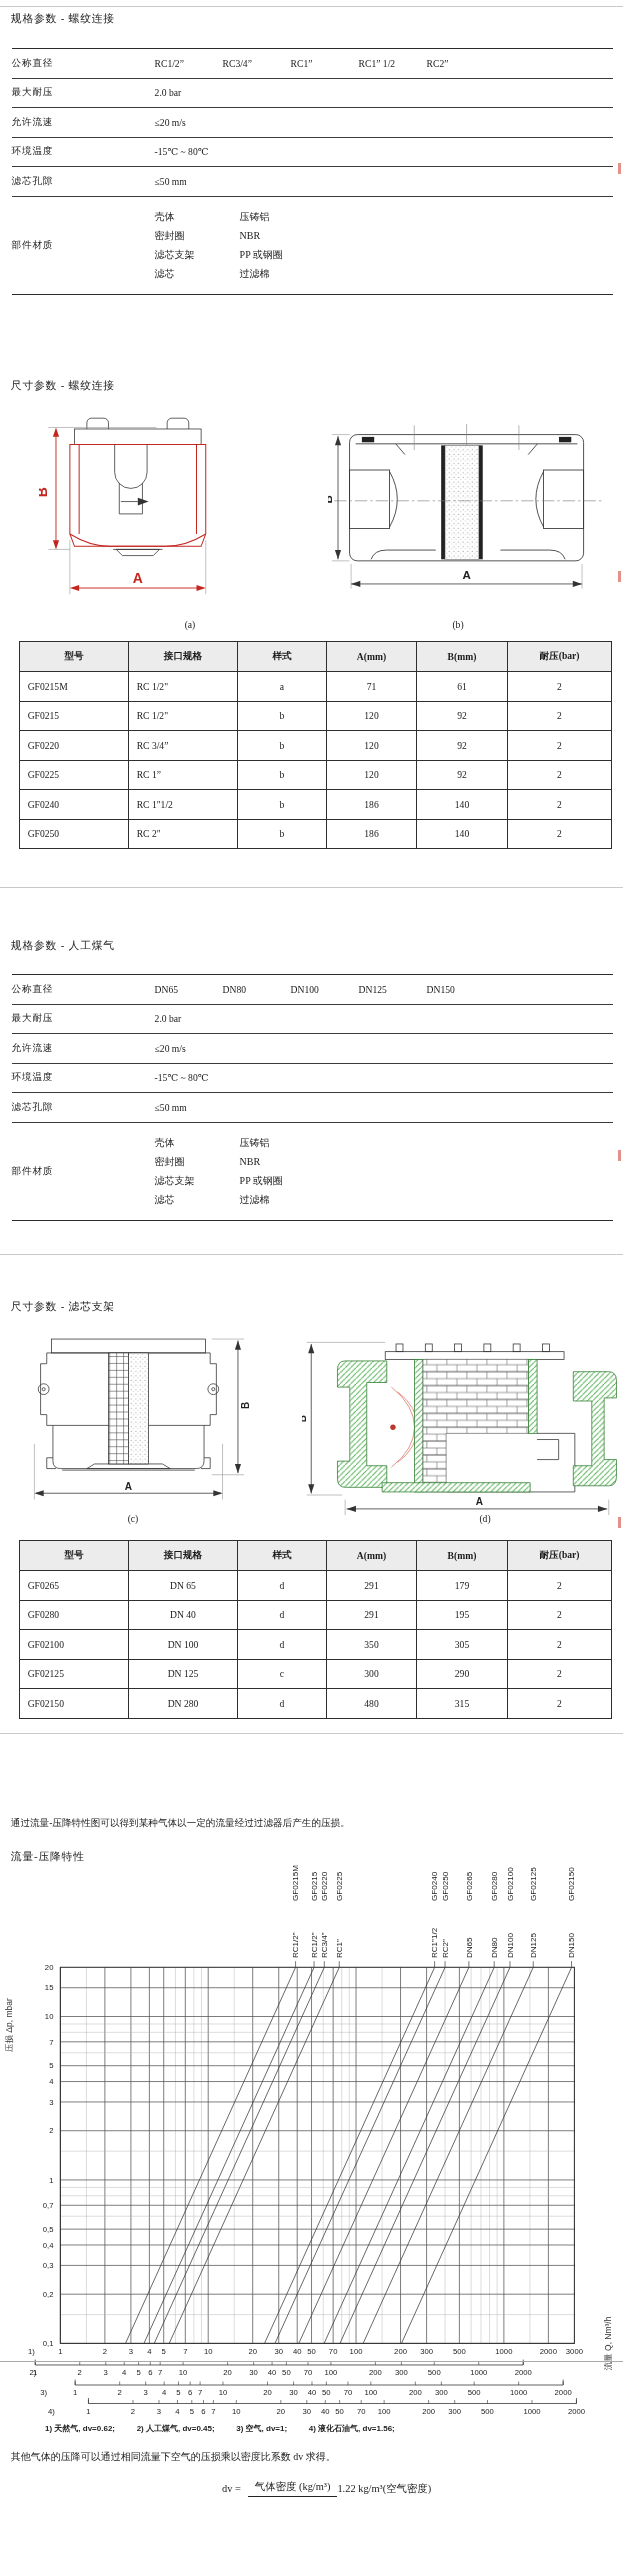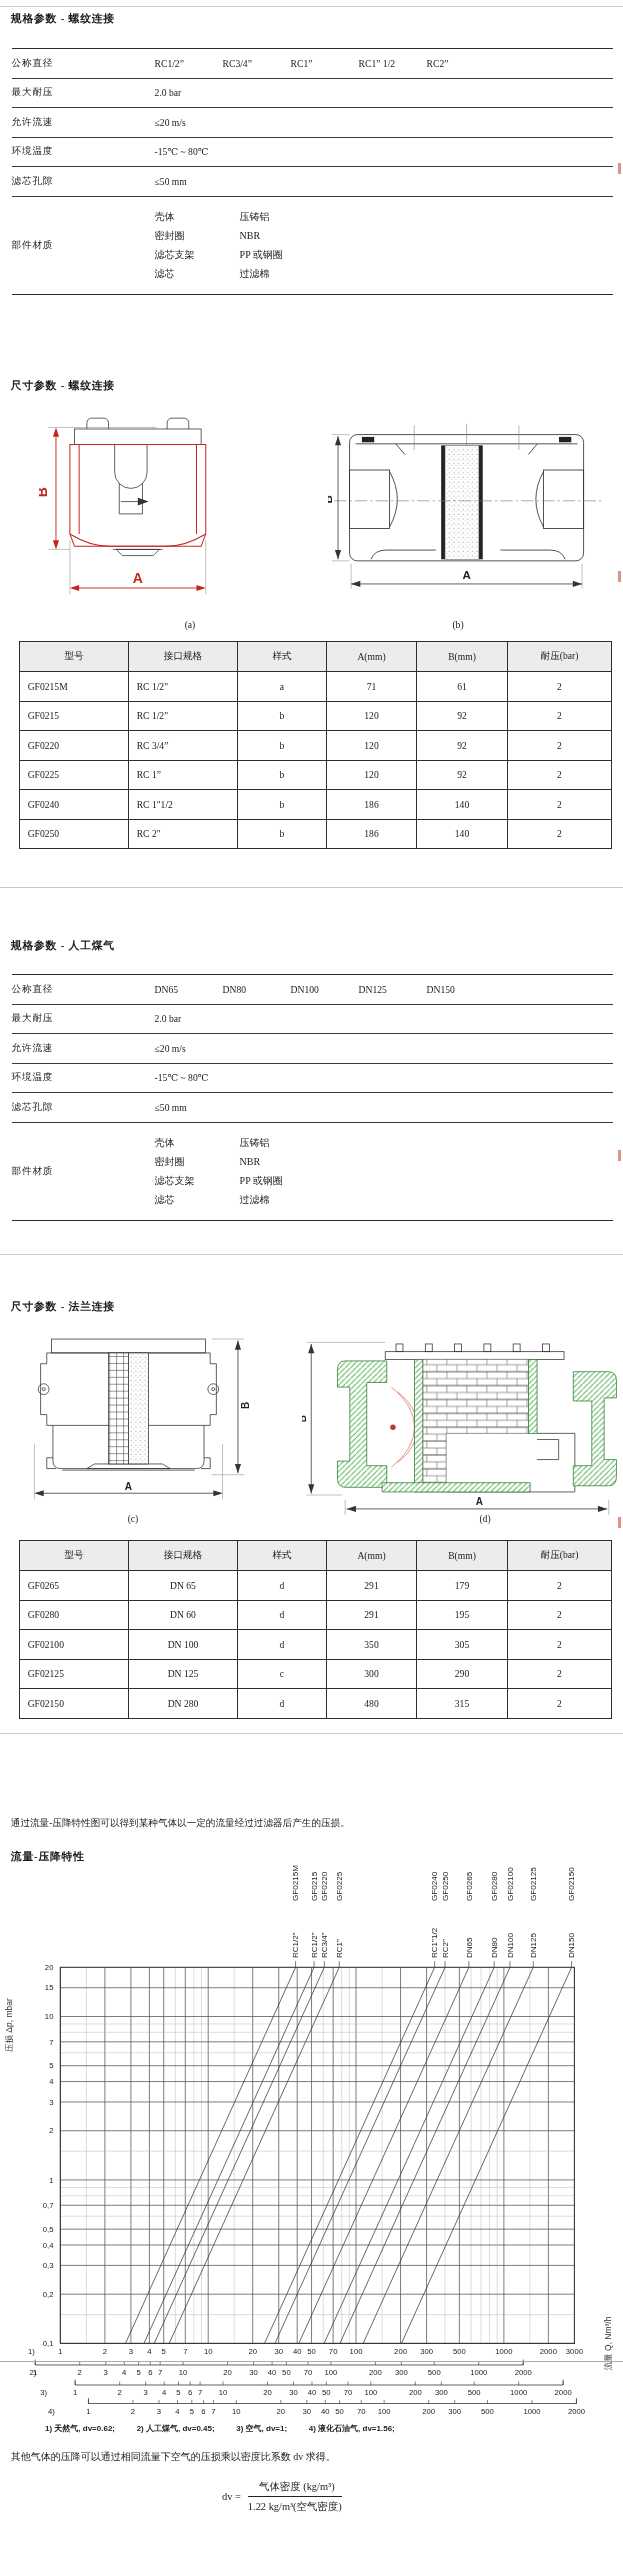--- a/index.html
+++ b/index.html
@@ -1,52 +1,52 @@
 <!DOCTYPE html>
 <html style="font-size:12.3px"><head>
 <meta charset="utf-8">
 <style>
   html,body{margin:0;padding:0;background:#fff}
   body{width:624px;height:2576px;position:relative;font-family:"Liberation Serif","DejaVu Serif",serif;color:#1a1a1a}
   .abs{position:absolute}
   .hr{position:absolute;left:0;width:624px;border-top:0.8px solid #c9c9c9;height:0}
-  .h1{position:absolute;left:10.8px;font-weight:bold;font-size:10.8px;letter-spacing:0.8px;white-space:nowrap}
+  .h1{position:absolute;left:10.8px;font-weight:normal;font-size:10.8px;letter-spacing:0.8px;white-space:nowrap}
   .desc{position:absolute;left:10.8px;font-size:9.6px;white-space:nowrap}
   
   .spec{position:absolute;left:11.6px;width:601px;border-top:1.5px solid #2b2b2b;border-bottom:1.5px solid #2b2b2b}
   .srow{display:flex;align-items:center;height:28.5px;border-bottom:1.1px solid #3a3a3a;font-size:9.6px}
   .srow:last-child{border-bottom:none}
   .slabel{width:143px;letter-spacing:0.8px;flex:none}
   .svals{display:flex}
   .svals span{display:inline-block;min-width:68px;white-space:nowrap}
   .matrow{height:auto;padding:10.8px 0}
   .mtab{border-collapse:collapse;font-size:10px}
   .mtab td{padding:1.5px 0;line-height:16px;vertical-align:top}
   .mtab td:first-child{width:85px}
   
   .dtab{position:absolute;left:19px;border-collapse:collapse;font-size:9.6px;text-align:center;border:1.5px solid #222}
   .dtab th,.dtab td{border:0.8px solid #2e2e2e;height:28.5px;padding:0 4.6px}
-  .dtab th{background:#ececec;font-weight:normal;height:29px}
+  .dtab th{background:#ececec;font-weight:bold;height:29px}
   .dtab td:first-child{text-align:left;padding-left:7.7px}
   .dtab1 td:nth-child(2){text-align:left;padding-left:7.7px}
   .cap{position:absolute;width:34px;text-align:center;font-size:9.6px}
   .mark{position:absolute;left:618px;width:3.1px;height:10.8px;background:#cf4a3c;opacity:.6}
   
   .clab{font:10.5px "Liberation Sans","DejaVu Sans",sans-serif;fill:#222}
   .ctick{font:10px "Liberation Sans","DejaVu Sans",sans-serif;fill:#222}
   .caxis{font:11px "Liberation Sans","DejaVu Sans",sans-serif;fill:#333}
   .dimred{font:bold 18px "Liberation Sans","DejaVu Sans",sans-serif;fill:#c2261f}
   .dimblk{font:bold 15px "Liberation Sans","DejaVu Sans",sans-serif;fill:#222}
   .dimblk2{font:bold 13px "Liberation Sans","DejaVu Sans",sans-serif;fill:#222}
   .fnotes{position:absolute;left:45px;top:2423px;font:600 8px "Liberation Sans","DejaVu Sans",sans-serif;color:#222;white-space:nowrap}
   .fnotes span{margin-right:21.6px}
   .note{position:absolute;left:10.8px;top:2450px;font-size:10px;white-space:nowrap}
   .formula{position:absolute;left:222px;top:2480px;display:flex;align-items:center;font-size:10.4px}
   .flhs{margin-right:7px}
-  .ffrac{display:inline-flex;flex-direction:column;text-align:right}
+  .ffrac{display:inline-flex;flex-direction:row;text-align:right}
   .fnum{border-bottom:1px solid #222;padding:0 7px 2.3px}
   .fden{padding-top:2.3px}
 </style>
 </head>
 <body>
 
 <svg width="0" height="0" style="position:absolute" aria-hidden="true">
   <defs>
     <pattern id="stip" width="6" height="6" patternUnits="userSpaceOnUse">
       <rect width="6" height="6" fill="#fff"></rect>
@@ -348,21 +348,21 @@
           <tr>
             <td>滤芯</td>
             <td>过滤棉</td>
           </tr>
         </tbody>
       </table>
   </div>
 </div>
 
 <div class="hr" style="top:1254px"></div>
-<div class="h1" style="top:1300px">尺寸参数 - 法兰连接</div>
+<div class="h1" style="top:1300px">尺寸参数 - 滤芯支架</div>
 
 <svg class="abs" style="left:19px;top:1328px" width="239" height="184" viewBox="0 0 310 238">
   <g fill="none" stroke="#333" stroke-width="1">
     <rect x="42" y="14" width="200" height="18"></rect>
     <path d="M36 32 h212 v14 h8 v66 h-8 v14 h-212 v-14 h-8 v-66 h8 z"></path>
     <circle cx="32" cy="79" r="7"></circle>
       <circle cx="32" cy="79" r="2"></circle>
     <circle cx="252" cy="79" r="7"></circle>
       <circle cx="252" cy="79" r="2"></circle>
     <path d="M44 126 v46 q0 10 10 10 h176 q10 0 10 -10 v-46"></path>
@@ -457,21 +457,21 @@
       <tr>
         <td>GF0265</td>
         <td>DN 65</td>
         <td>d</td>
         <td>291</td>
         <td>179</td>
         <td>2</td>
       </tr>
       <tr>
         <td>GF0280</td>
-        <td>DN 60</td>
+        <td>DN 40</td>
         <td>d</td>
         <td>291</td>
         <td>195</td>
         <td>2</td>
       </tr>
       <tr>
         <td>GF02100</td>
         <td>DN 100</td>
         <td>d</td>
         <td>350</td>

